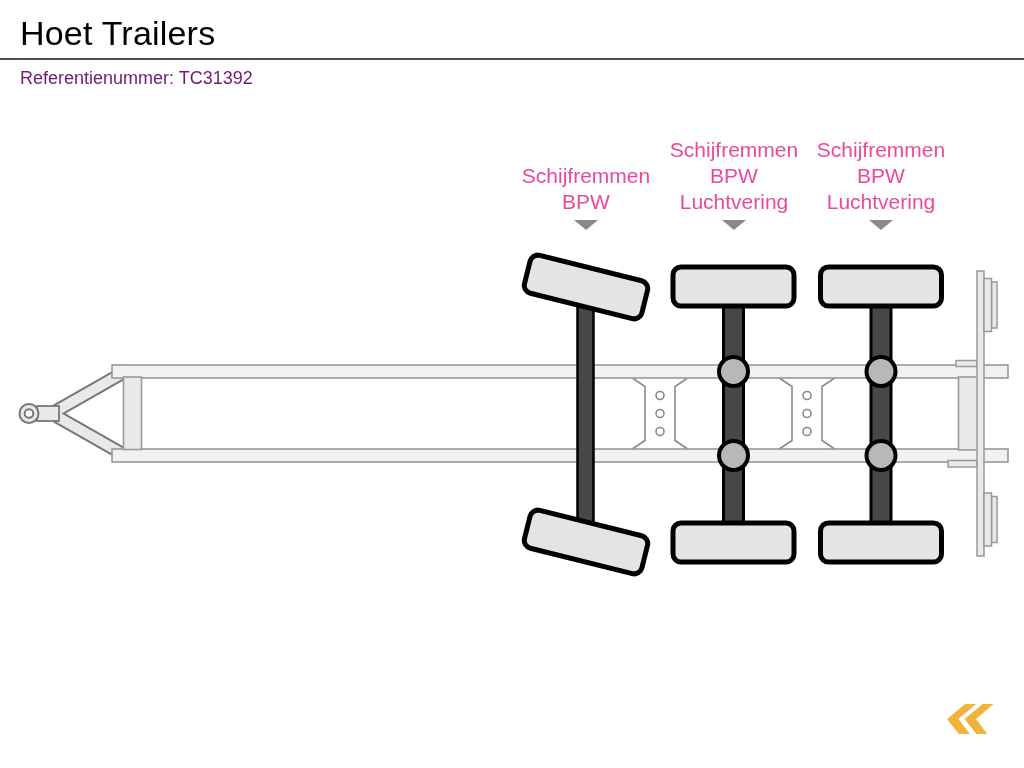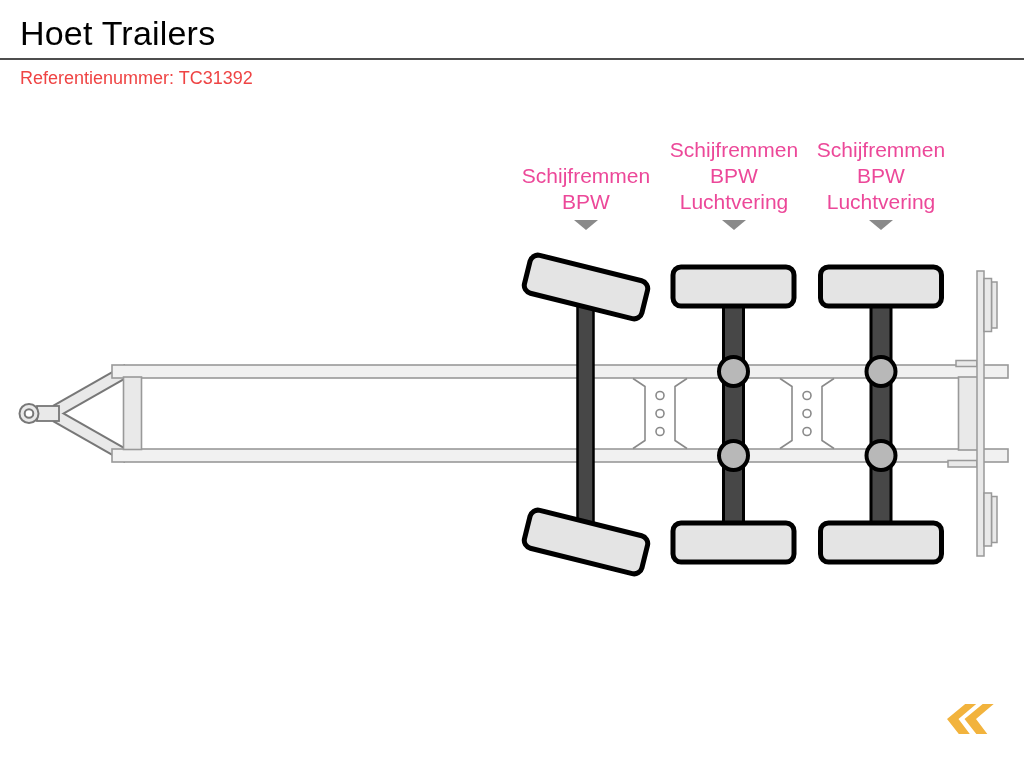--- a/index.html
+++ b/index.html
@@ -10,21 +10,21 @@
   .title {
     position:absolute; left:20px; top:15px;
     font-size:34px; color:#000; letter-spacing:0.2px; line-height:1.1;
   }
   .divider {
     position:absolute; left:0; top:58px; width:1024px; height:2px;
     background:#4d4d4d;
   }
   .reference {
     position:absolute; left:20px; top:68px;
-    font-size:18px; color:#ef4444;
+    font-size:18px; color:#701a75;
   }
   .axle-label {
     position:absolute; width:180px; text-align:center;
     font-size:21px; line-height:26px; color:#ec4899;
     white-space:pre-line;
   }
   #label-1 { left:496px; bottom:553px; }
   #label-2 { left:644px; bottom:553px; }
   #label-3 { left:791px; bottom:553px; }
   .pointer {

